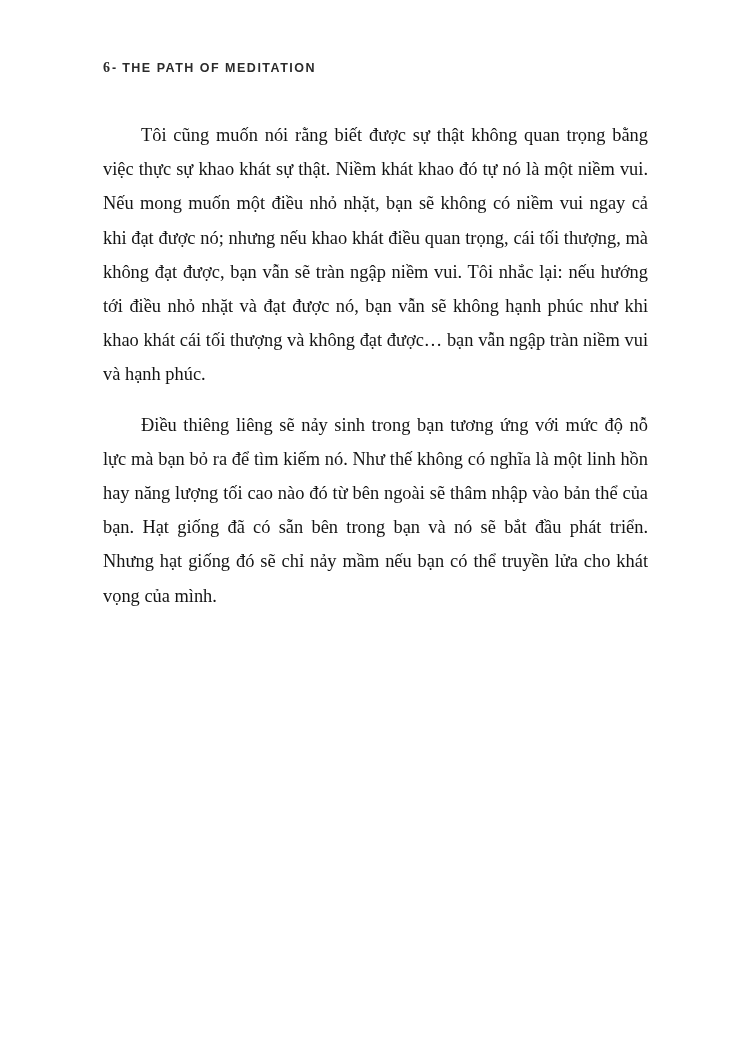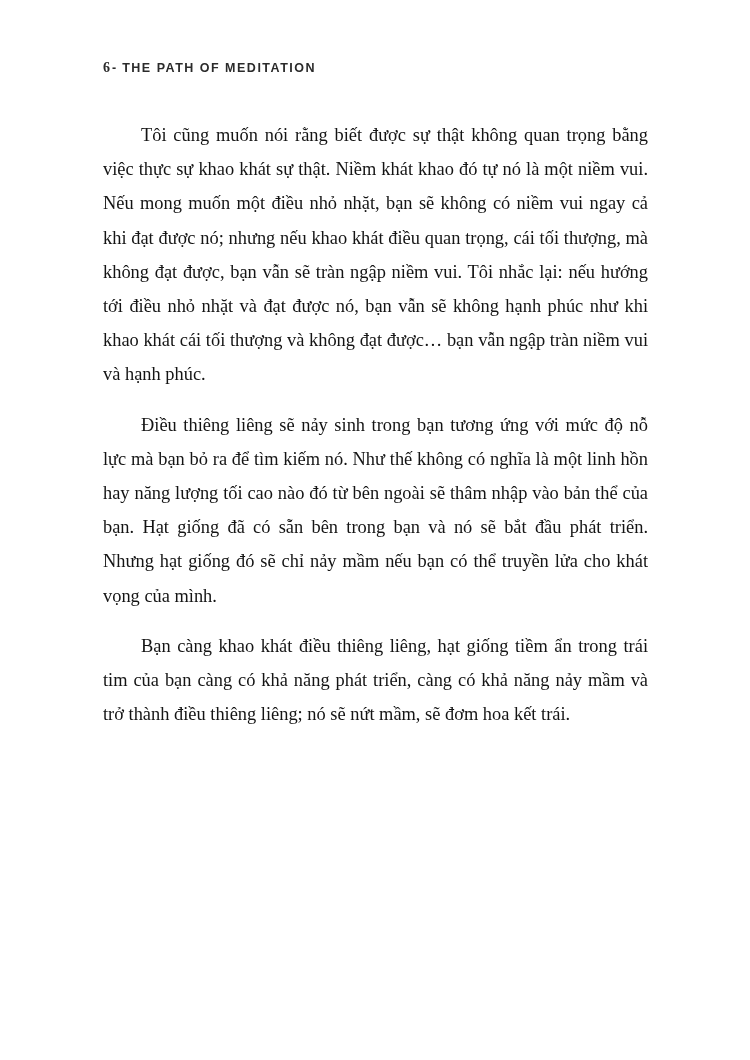--- a/index.html
+++ b/index.html
@@ -70,16 +70,15 @@
 
 <div class="page">
 
   <div class="running-head">
     <span class="folio">6</span><span class="sep">-</span> <span>THE PATH OF MEDITATION</span>
   </div>
 
   <div class="body-text">
     <p class="para indent">Tôi cũng muốn nói rằng biết được sự thật không quan trọng bằng việc thực sự khao khát sự thật. Niềm khát khao đó tự nó là một niềm vui. Nếu mong muốn một điều nhỏ nhặt, bạn sẽ không có niềm vui ngay cả khi đạt được nó; nhưng nếu khao khát điều quan trọng, cái tối thượng, mà không đạt được, bạn vẫn sẽ tràn ngập niềm vui. Tôi nhắc lại: nếu hướng tới điều nhỏ nhặt và đạt được nó, bạn vẫn sẽ không hạnh phúc như khi khao khát cái tối thượng và không đạt được… bạn vẫn ngập tràn niềm vui và hạnh phúc.</p>
     <p class="para indent">Điều thiêng liêng sẽ nảy sinh trong bạn tương ứng với mức độ nỗ lực mà bạn bỏ ra để tìm kiếm nó. Như thế không có nghĩa là một linh hồn hay năng lượng tối cao nào đó từ bên ngoài sẽ thâm nhập vào bản thể của bạn. Hạt giống đã có sẵn bên trong bạn và nó sẽ bắt đầu phát triển. Nhưng hạt giống đó sẽ chỉ nảy mầm nếu bạn có thể truyền lửa cho khát vọng của mình.</p>
-    <p class="para indent">Bạn càng khao khát điều thiêng liêng, hạt giống tiềm ẩn trong trái tim của bạn càng có khả năng phát triển, càng có khả năng nảy mầm và trở thành điều thiêng liêng; nó sẽ nứt mầm, sẽ đơm hoa kết trái.</p>
   </div>
 
 </div>
 
 </body></html>

